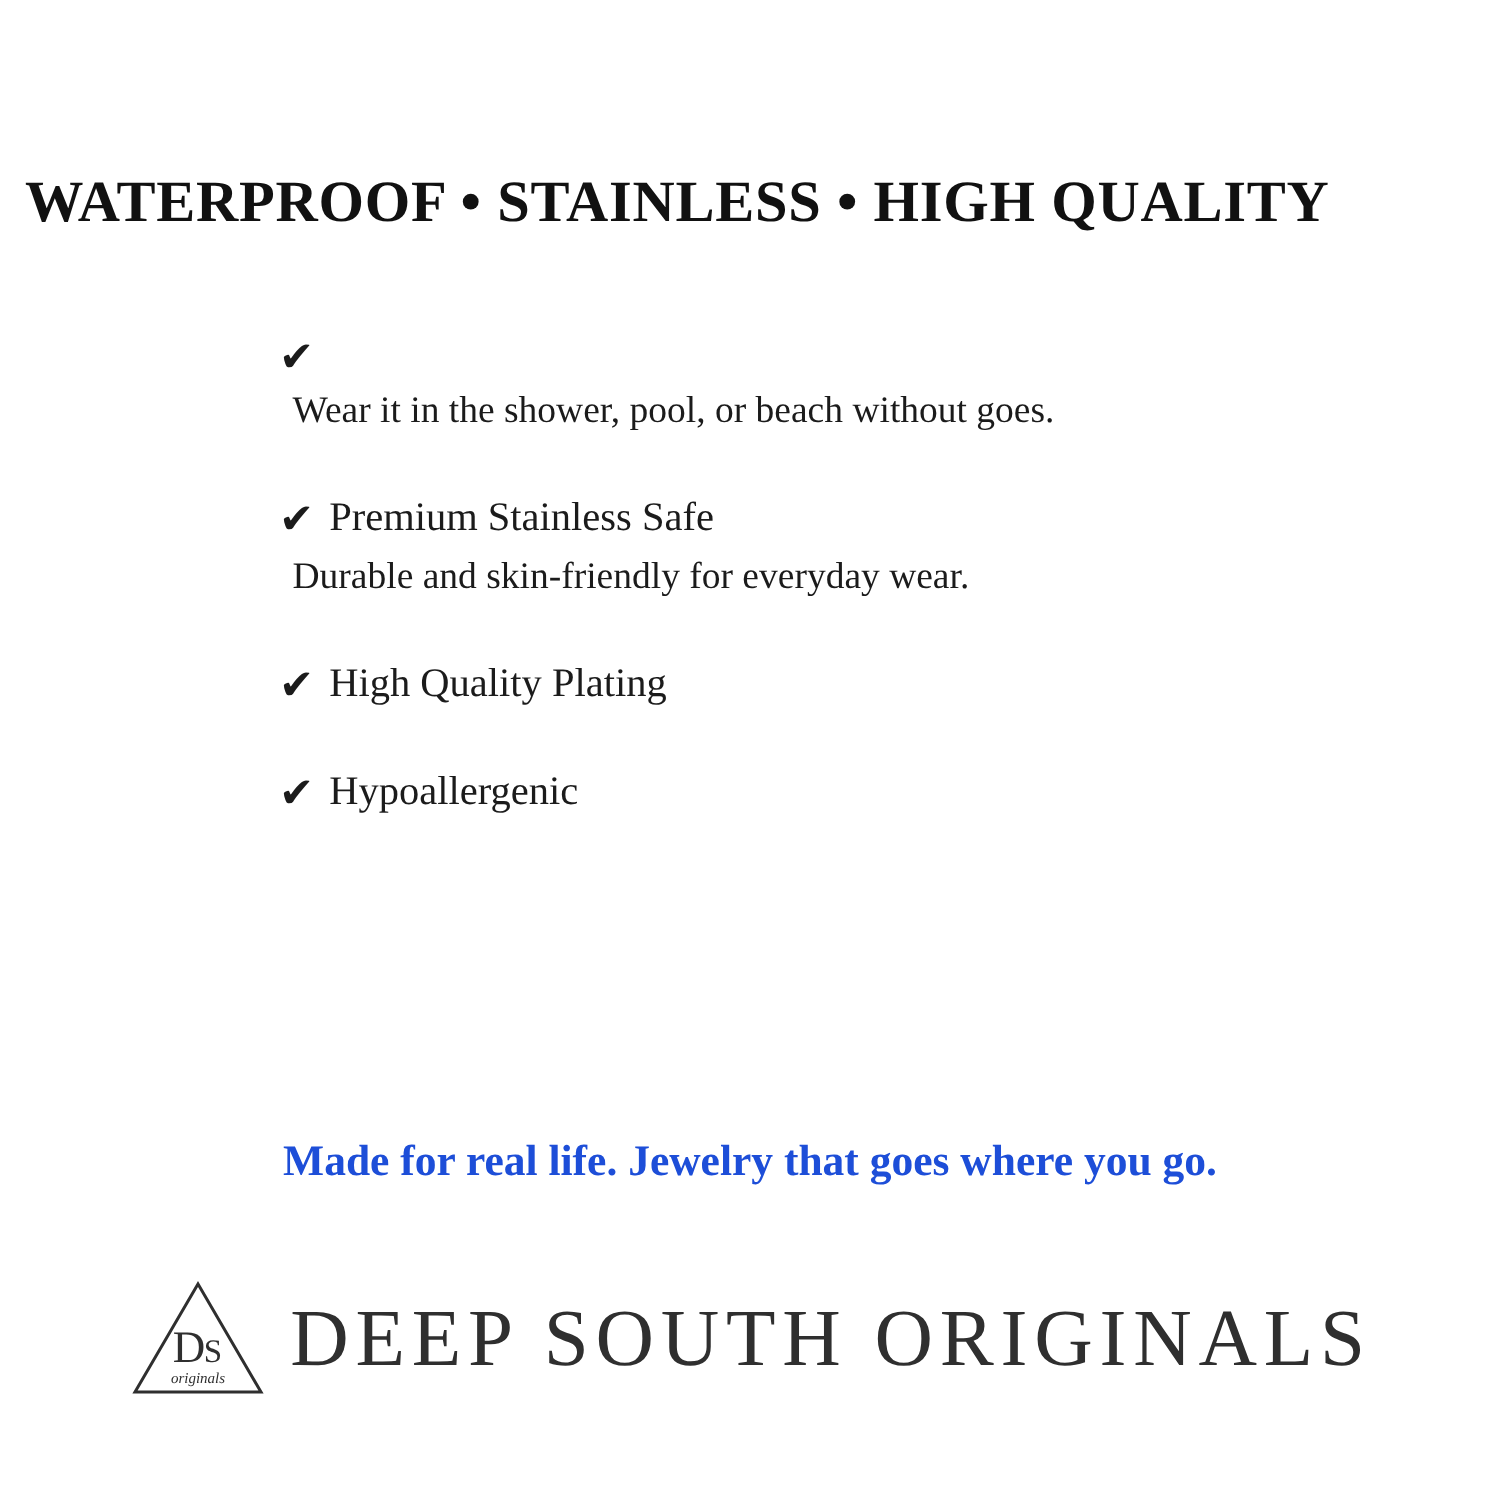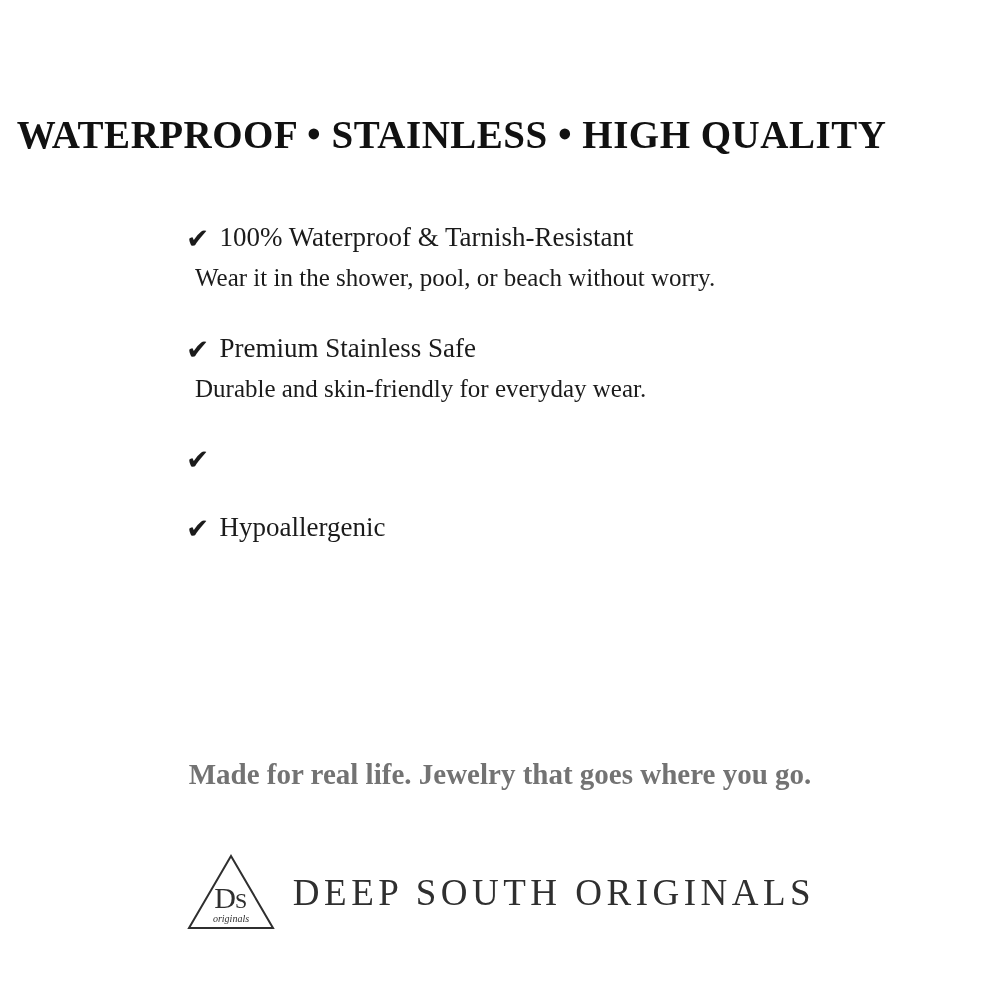--- a/index.html
+++ b/index.html
@@ -75,74 +75,74 @@
   }
   .tagline {
     position: absolute;
     top: 758px;
     left: 0;
     width: 1000px;
     text-align: center;
     font-family: "Liberation Serif", serif;
     font-weight: bold;
     font-size: 29px;
-    color: #737373;
+    color: #1d4ed8;
     white-space: nowrap;
   }
   .brand-row {
     position: absolute;
     top: 850px;
     left: 0;
     width: 1000px;
     display: flex;
     align-items: center;
     justify-content: center;
     gap: 16px;
   }
   .brand-mark {
     width: 92px;
     height: 84px;
     flex: 0 0 auto;
   }
   .brand-name {
     font-family: "Liberation Serif", serif;
-    font-size: 37px;
+    font-size: 54px;
     letter-spacing: 4.5px;
     color: #2f2f2f;
     white-space: nowrap;
   }
 </style>
 </head>
 <body>
 
 <div class="page">
 
   <div class="headline">WATERPROOF • STAINLESS • HIGH QUALITY</div>
 
   <div class="features">
 
     <div class="feature">
       <div class="feature-title-row">
         <span class="check">✔</span>
-        <span class="feature-title">100% Waterproof &amp; Tarnish-Resistant</span>
       </div>
-      <div class="feature-desc">Wear it in the shower, pool, or beach without worry.</div>
+      <div class="feature-desc">Wear it in the shower, pool, or beach without goes.</div>
     </div>
 
     <div class="feature">
       <div class="feature-title-row">
         <span class="check">✔</span>
         <span class="feature-title">Premium Stainless Safe</span>
       </div>
       <div class="feature-desc">Durable and skin-friendly for everyday wear.</div>
     </div>
 
     <div class="feature">
       <div class="feature-title-row">
         <span class="check">✔</span>
+        <span class="feature-title">High Quality Plating</span>
       </div>
     </div>
 
     <div class="feature">
       <div class="feature-title-row">
         <span class="check">✔</span>
         <span class="feature-title">Hypoallergenic</span>
       </div>
     </div>
 

